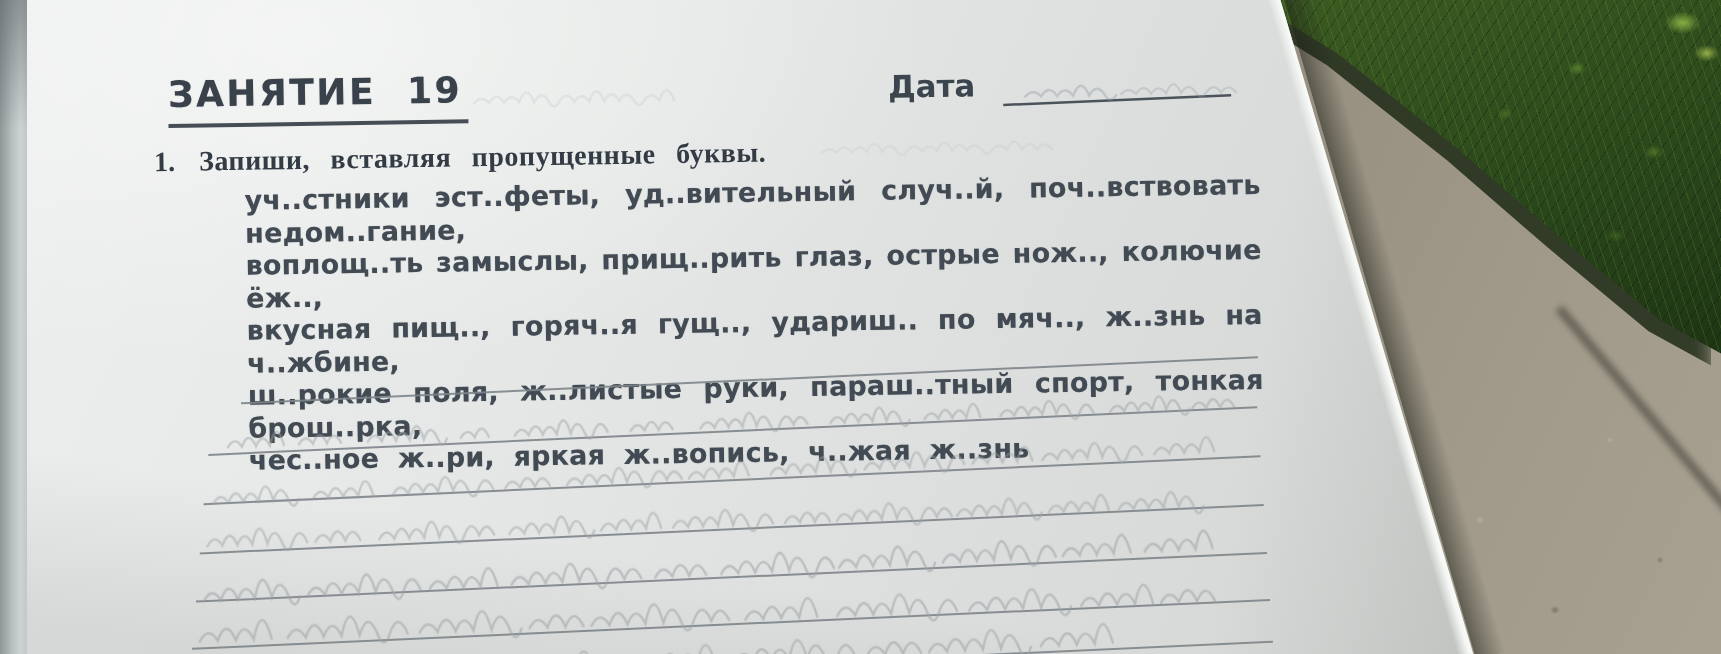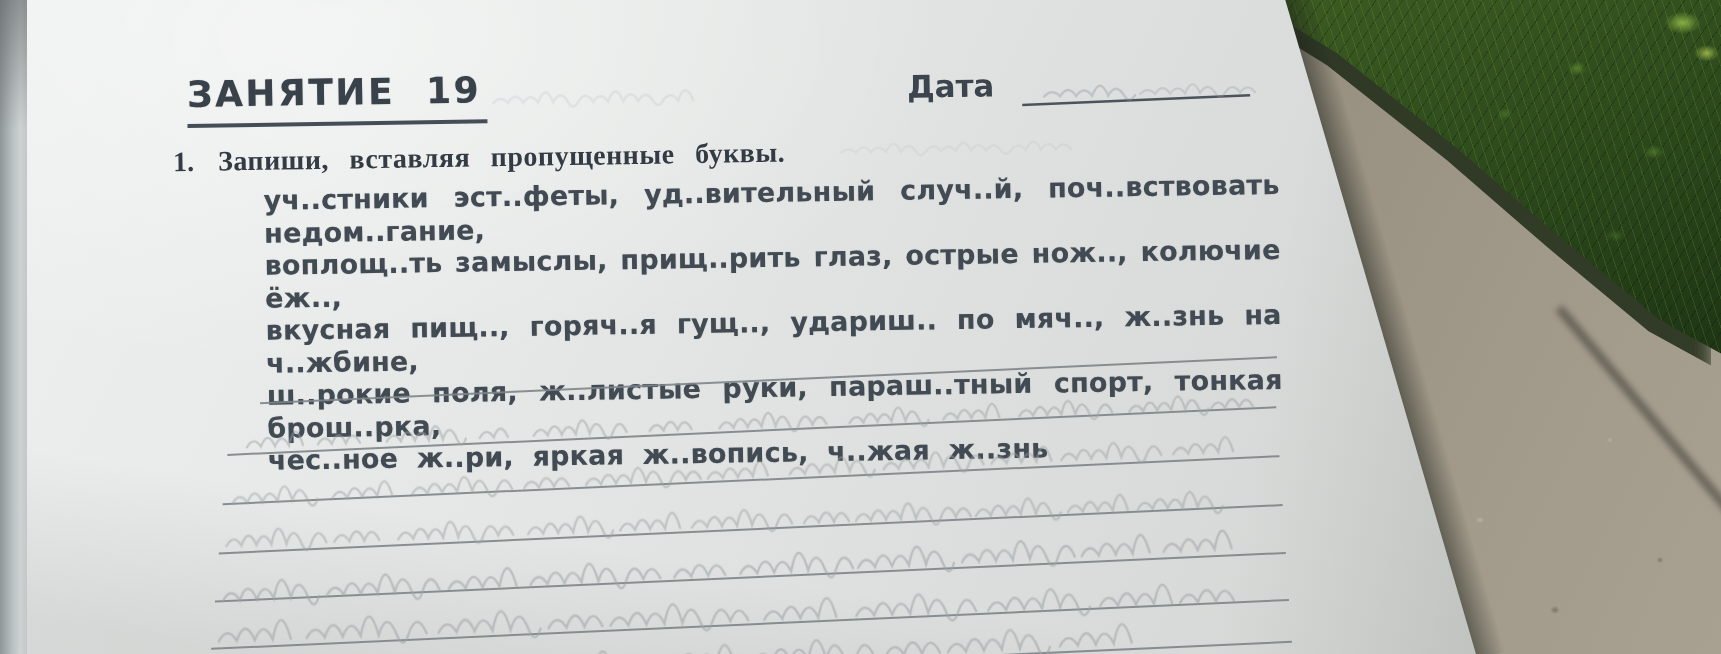--- a/index.html
+++ b/index.html
@@ -36,21 +36,21 @@
   
   .edge-shadow{position:absolute;left:1281px;top:-12px;width:30px;height:700px;z-index:4;
     transform:rotate(-16.2deg);transform-origin:top left;
     background:linear-gradient(90deg, rgba(30,33,26,.5), rgba(30,33,26,0));}
   .page{position:absolute;inset:0;z-index:5;
     clip-path:polygon(0 0,74.4% 0,85.6% 100%,0 100%);
     background:
       radial-gradient(900px 480px at 18% 6%, rgba(255,255,255,.45), transparent 70%),
       linear-gradient(100deg, transparent 72%, rgba(105,110,106,.22) 90%, rgba(92,97,92,.32) 100%),
       linear-gradient(190deg, transparent 78%, rgba(110,114,110,.16) 96%),
-      linear-gradient(115deg,#eef0ef 0%,#e4e7e5 35%,#dbdedc 60%,#cfd2cf 100%); margin-left: 19px;}
+      linear-gradient(115deg,#eef0ef 0%,#e4e7e5 35%,#dbdedc 60%,#cfd2cf 100%);}
   .edge-light{position:absolute;left:1264px;top:-12px;width:18px;height:700px;
     transform:rotate(-16.2deg);transform-origin:top left;
     background:linear-gradient(90deg, rgba(250,252,250,0), rgba(250,252,250,.9) 60%, #fbfdfb);}
   .left-strip{position:absolute;left:0;top:0;width:27px;height:100%;z-index:6;
     background:
       linear-gradient(180deg, rgba(90,96,98,.55), rgba(90,96,98,0) 130px),
       linear-gradient(90deg,#8f9697 0%,#b9bfc0 45%,#cdd2d2 75%,#c2c7c7 100%);}
 
   
   .printed{position:absolute;inset:0;transform:rotate(-0.9deg);transform-origin:170px 95px;}

